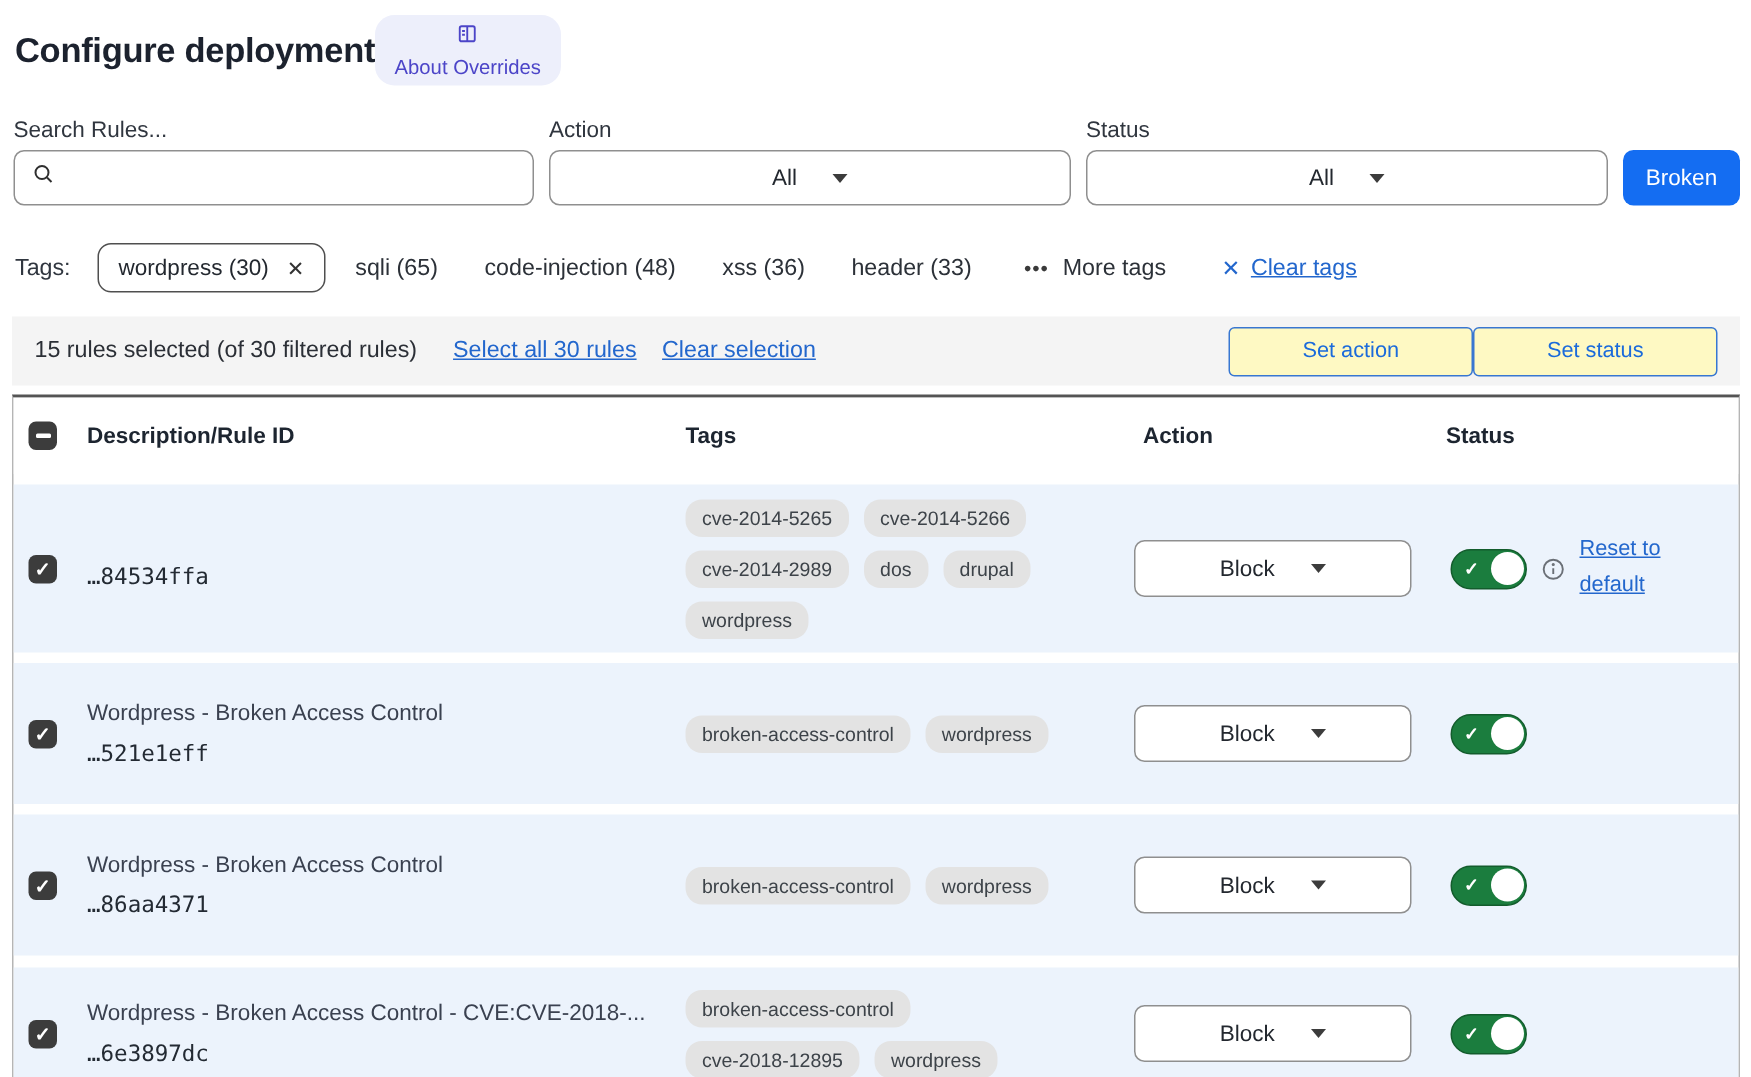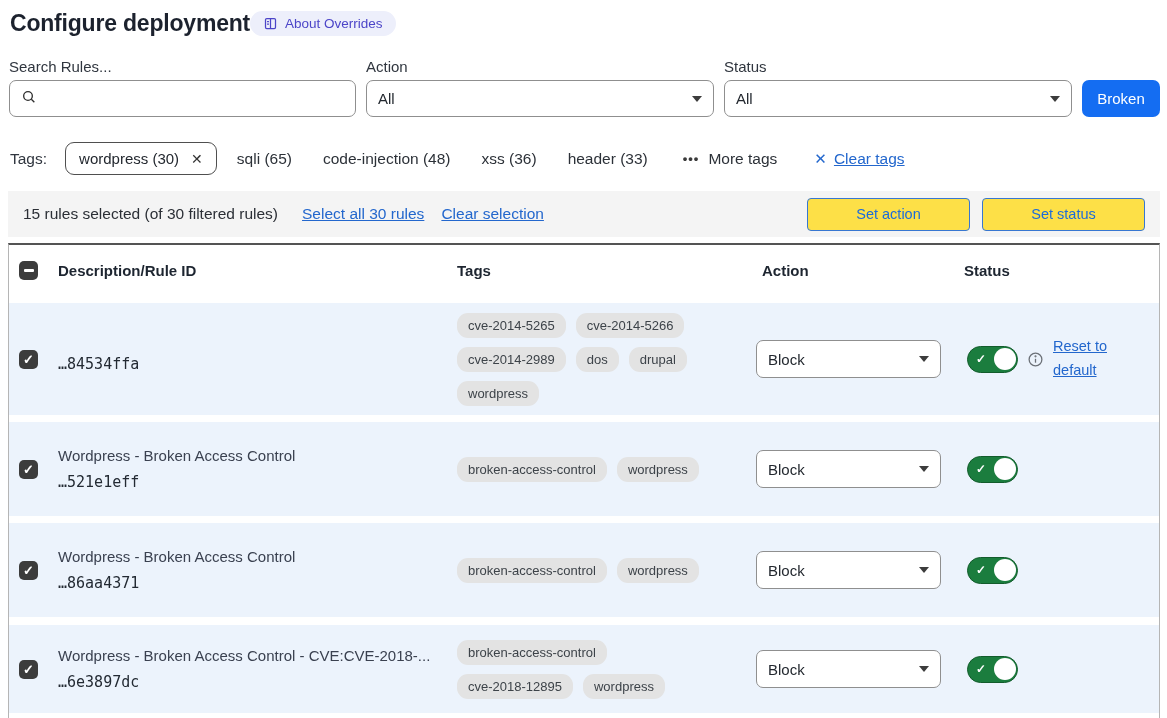--- a/index.html
+++ b/index.html
@@ -4,32 +4,32 @@
 <style>
   * { box-sizing: border-box; margin: 0; padding: 0; }
   html,body { width: 1167px; height: 718px; overflow: hidden; background: #fff;
     font-family: "Liberation Sans", sans-serif; color: #2b313b; }
   .page { padding: 10px 7px 0 8px; }
 
   
   .hdr { display: flex; align-items: center; margin-left: 2px; }
   .title { font-size: 23px; font-weight: 700; color: #1c222e; letter-spacing: -0.2px; }
   .badge { display: inline-flex; align-items: center; gap: 7px; background: #edeffb;
-    color: #4c45c8; font-size: 13.5px; padding: 5px 13px; border-radius: 13px; }
+    color: #4c45c8; font-size: 13.5px; padding: 5px 13px; border-radius: 13px; flex-direction: column; }
   .badge svg { display: block; }
 
   
   .filters { display: flex; align-items: flex-end; gap: 10px; margin-top: 21px; margin-left: 1px; }
   .field label { display: block; font-size: 15px; color: #30363f; margin-bottom: 5px; }
   .inputbox { height: 37px; border: 1px solid #8f8f8f; border-radius: 7px; background: #fff;
     display: flex; align-items: center; padding: 0 11px; gap: 9px; }
   .searchbox { width: 347px; }
   .searchbox input { border: none; outline: none; flex: 1; font-size: 15px; background: transparent;
     font-family: "Liberation Sans", sans-serif; }
-  .selectbox { justify-content: space-between; font-size: 15px; color: #23282f; cursor: pointer; gap: 24px; }
+  .selectbox { justify-content: center; font-size: 15px; color: #23282f; cursor: pointer; gap: 24px; }
   .w348 { width: 348px; }
   .caret { width: 0; height: 0; border-left: 5px solid transparent; border-right: 5px solid transparent;
     border-top: 6px solid #3c3c3c; }
   .btn-primary { height: 37px; width: 85px; background: #146df2; border: none; border-radius: 7px;
     color: #fff; font-size: 15px; cursor: pointer; font-family: "Liberation Sans", sans-serif; }
 
   
   .tagsbar { display: flex; align-items: center; margin-top: 25px; margin-left: 2px; font-size: 15.5px; }
   .tagsbar-label { color: #30363f; margin-right: 18px; }
   .seltag { display: inline-flex; align-items: center; gap: 12px; border: 1px solid #4f4f4f;
@@ -41,22 +41,22 @@
   .cleartags { display: inline-flex; align-items: center; gap: 7px; color: #2367cd; cursor: pointer; margin-left: 37px; }
   .cleartags .x { font-size: 15px; }
   .cleartags .txt { text-decoration: underline; }
 
   
   .selbar { margin-top: 16px; background: #f4f4f4; height: 46px; display: flex; align-items: center;
     padding: 0 15px 0 15px; }
   .selbar .summary { font-size: 15.5px; color: #2b2f36; }
   .sellink { font-size: 15.5px; color: #2367cd; text-decoration: underline; margin-left: 24px; cursor: pointer; }
   .selbar .spacer { flex: 1; }
-  .btn-outline { width: 163px; height: 33px; background: #fde047; border: 1px solid #3877d1; border-radius: 4px;
-    color: #1b6bdb; font-size: 14.5px; cursor: pointer; font-family: "Liberation Sans", sans-serif; margin-left: 12px; }
+  .btn-outline { width: 163px; height: 33px; background: #fef9c3; border: 1px solid #3877d1; border-radius: 4px;
+    color: #1b6bdb; font-size: 14.5px; cursor: pointer; font-family: "Liberation Sans", sans-serif; }
 
   
   .table { margin-top: 6px; border-left: 1px solid #b5b5b5; border-right: 1px solid #b5b5b5;
     border-top: 2px solid #545454; height: 478px; overflow: hidden; position: relative; }
   .trow { display: grid; grid-template-columns: 39px 399px 299px 208px 1fr; align-items: center;
     padding-left: 10px; }
   .thead { height: 51px; background: #fff; font-weight: 700; font-size: 15px; color: #1d2530; }
   .thead .hcell { padding-right: 8px; }
   .thead .pad6 { padding-left: 6px; }
   .row { background: #ecf3fc; margin-top: 7px; }

